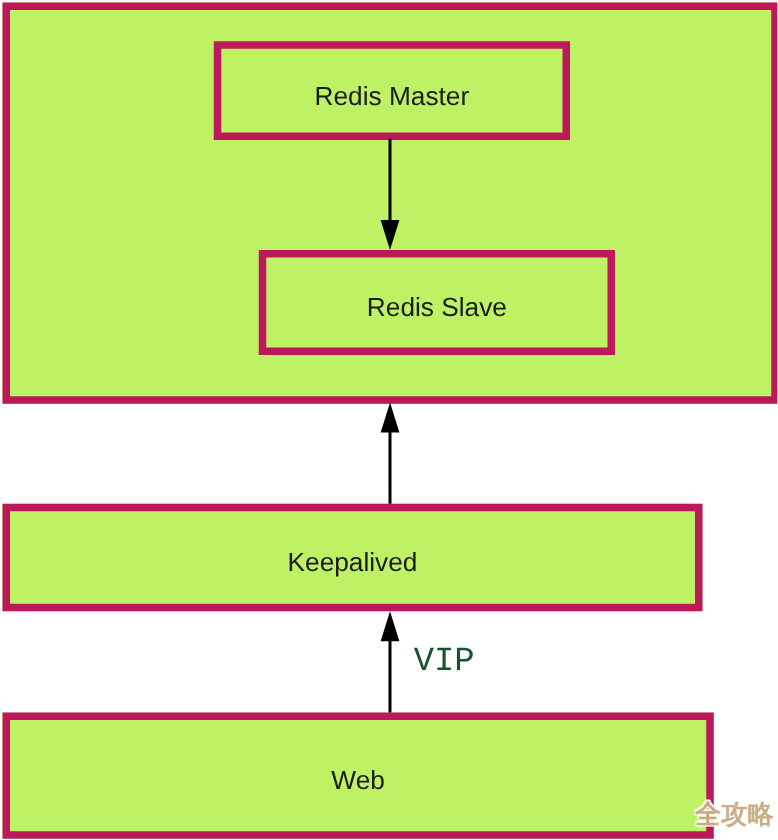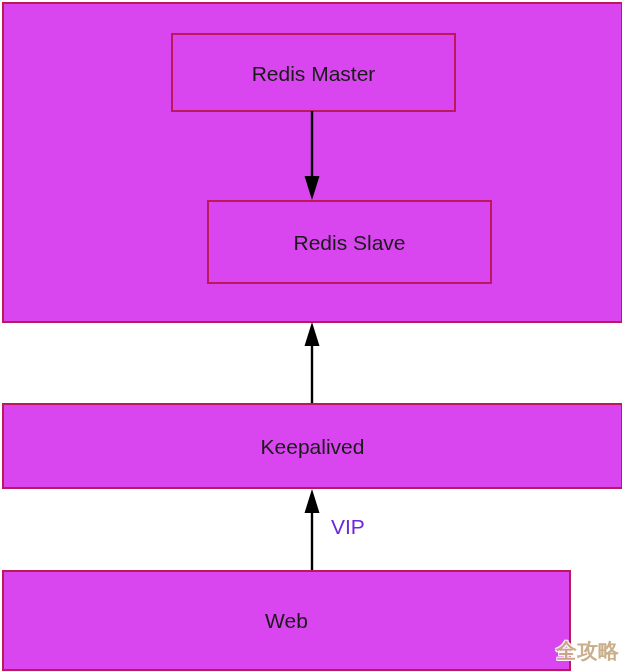--- a/index.html
+++ b/index.html
@@ -16,22 +16,22 @@
     width: 622px;
     height: 672px;
     background: #ffffff;
     overflow: hidden;
   }
 
   
   .box {
     position: absolute;
     box-sizing: border-box;
-    border: 2px solid #be185d;
-    background: #d946ef;
+    border: 6px solid #be185d;
+    background: #bef264;
   }
   .box-label {
     position: absolute;
     left: 0;
     right: 0;
     text-align: center;
     color: #1a1a1a;
     font-family: "Liberation Sans", sans-serif;
     font-weight: 400;
     white-space: nowrap;
@@ -66,21 +66,21 @@
   }
   #redis-slave-box .box-label {
     top: 29px;
     font-size: 21px;
   }
 
   
   #keepalived-box {
     left: 2px;
     top: 403px;
-    width: 621px;
+    width: 560px;
     height: 86px;
   }
   #keepalived-box .box-label {
     top: 30px;
     font-size: 21px;
   }
 
   
   #web-box {
     left: 2px;
@@ -106,23 +106,23 @@
     stroke: #000000;
     stroke-width: 2.4;
   }
   #connectors polygon {
     fill: #000000;
   }
 
   
   .edge-label {
     position: absolute;
-    color: #6d28d9;
-    font-family: Liberation Sans, sans-serif;
-    font-size: 21px;
+    color: #14532d;
+    font-family: Liberation Mono, monospace;
+    font-size: 27px;
     white-space: nowrap;
   }
   #vip-label {
     left: 331px;
     top: 515px;
   }
 
   
   #watermark {
     position: absolute;

